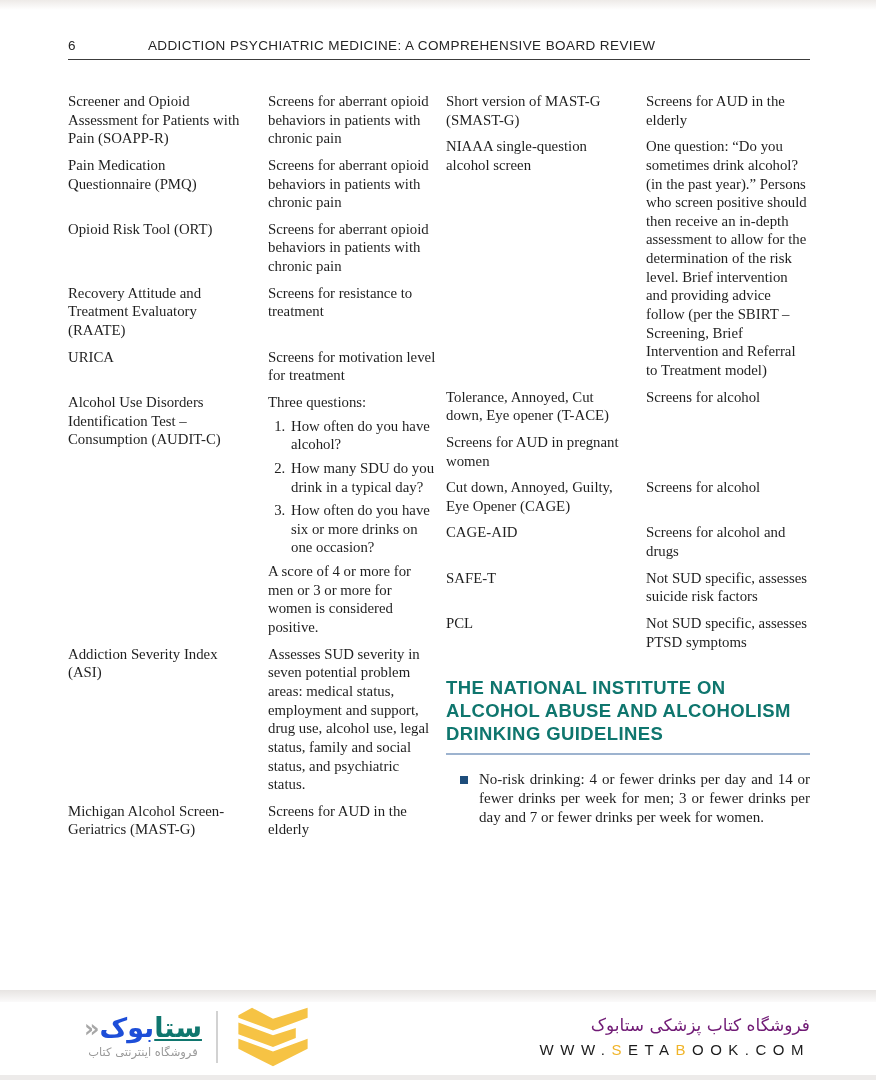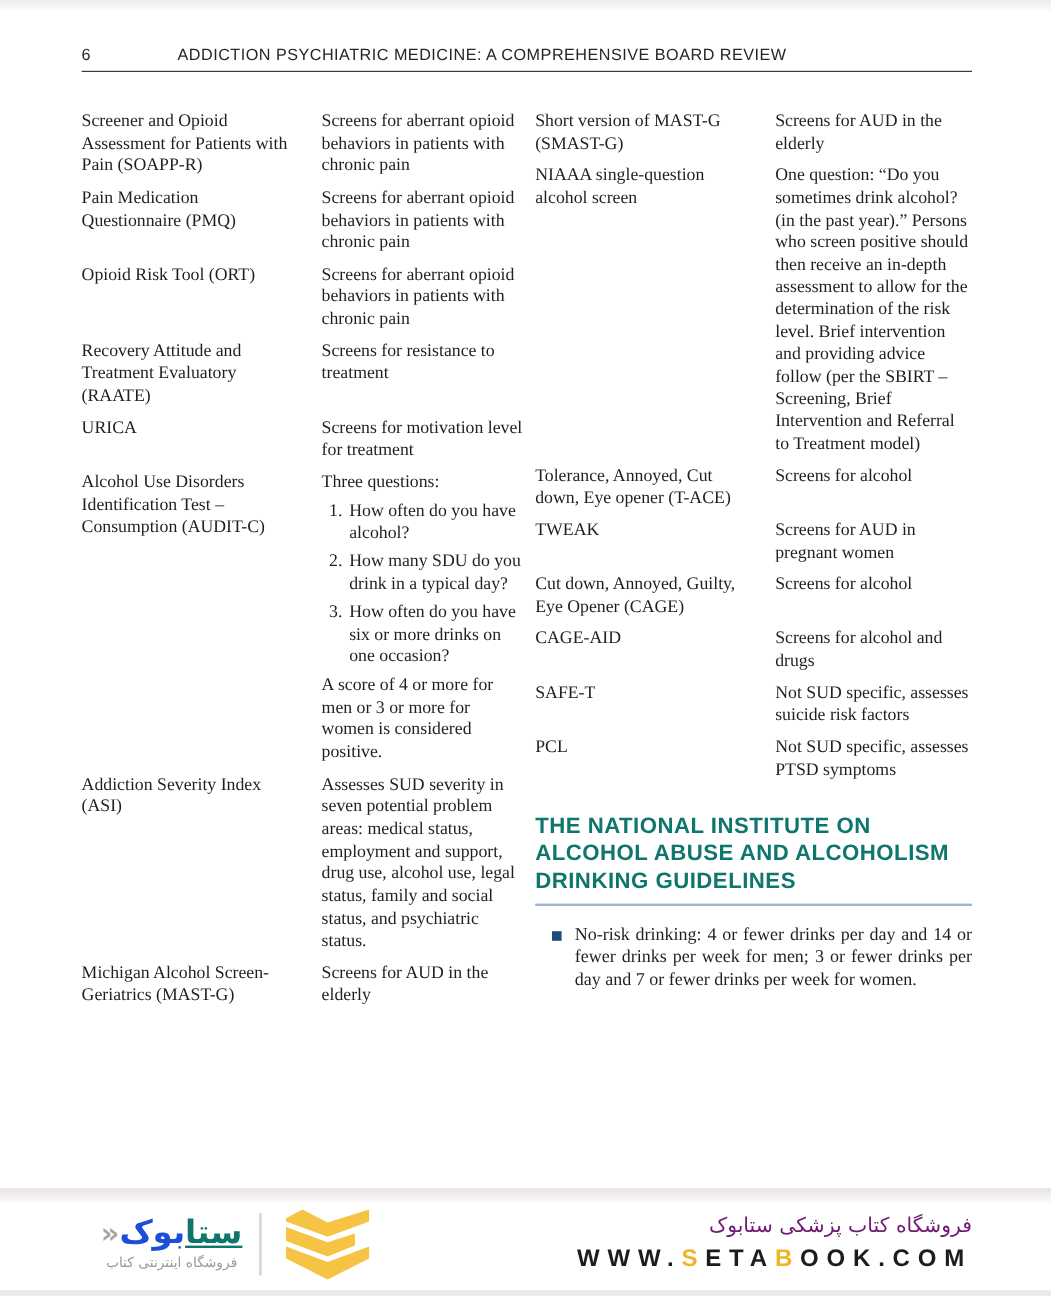--- a/index.html
+++ b/index.html
@@ -129,22 +129,22 @@
 
   .footer-text { text-align: right; font-family: "DejaVu Sans", sans-serif; }
   .store-line {
     direction: rtl;
     font-size: 17px;
     color: #701a75;
     margin-bottom: 6px;
   }
   .site-url {
     font-family: "Liberation Sans", sans-serif;
-    font-weight: 700;
-    font-size: 20px;
+    font-weight: 400;
+    font-size: 15px;
     letter-spacing: 6.5px;
     color: #1c1c1c;
     white-space: nowrap;
   }
   .url-accent { color: #f0b429; }
 </style>
 </head>
 <body>
 
 <div class="page-top-shade"></div>
@@ -210,21 +210,20 @@
       </div>
       <div class="srow">
         <div class="term">NIAAA single-question alcohol screen</div>
         <div class="desc">One question: “Do you sometimes drink alcohol? (in the past year).” Persons who screen positive should then receive an in-depth assessment to allow for the determination of the risk level. Brief intervention and providing advice follow (per the SBIRT – Screening, Brief Intervention and Referral to Treatment model)</div>
       </div>
       <div class="srow">
         <div class="term">Tolerance, Annoyed, Cut down, Eye opener (T-ACE)</div>
         <div class="desc">Screens for alcohol</div>
       </div>
       <div class="srow">
-        <div class="term">TWEAK</div>
         <div class="desc">Screens for AUD in pregnant women</div>
       </div>
       <div class="srow">
         <div class="term">Cut down, Annoyed, Guilty, Eye Opener (CAGE)</div>
         <div class="desc">Screens for alcohol</div>
       </div>
       <div class="srow">
         <div class="term">CAGE-AID</div>
         <div class="desc">Screens for alcohol and drugs</div>
       </div>

